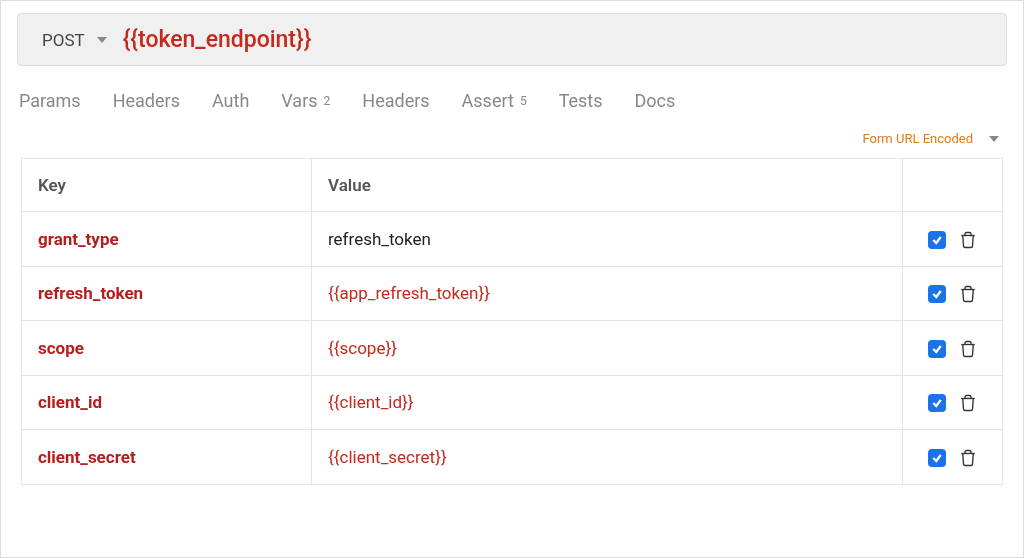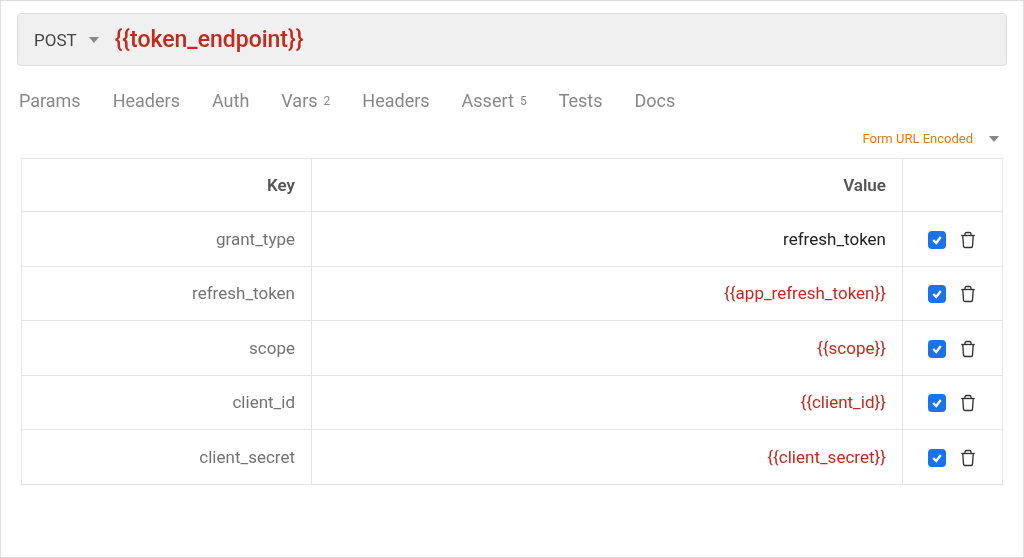--- a/index.html
+++ b/index.html
@@ -16,21 +16,21 @@
       overflow: hidden;
       border: 1px solid #ddd;
     }
     .request-bar {
       display: flex;
       align-items: center;
       background: #f0f0f0;
       border: 1px solid #ddd;
       border-radius: 4px;
       margin: 12px 16px 8px 16px;
-      padding: 12px 16px;
+      padding: 12px 24px;
     }
     .method-group {
       display: flex;
       align-items: center;
       gap: 12px;
       margin-right: 16px;
     }
     .method-label {
       font-size: 17px;
       color: #444;
@@ -102,36 +102,36 @@
     .table-wrap {
       margin: 4px 20px 0 20px;
     }
     table {
       width: 100%;
       border-collapse: collapse;
       border: 1px solid #e5e5e5;
       table-layout: fixed;
     }
     th, td {
-      text-align: right;
+      text-align: left;
       border: 1px solid #e5e5e5;
       padding: 16px 16px;
       font-size: 17px;
     }
     th {
       color: #555;
       font-weight: 600;
       background: #fff;
     }
     col.col-key { width: 290px; }
     col.col-value { width: auto; }
     col.col-actions { width: 100px; }
     td.key-cell {
-      font-weight: 400;
-      color: #737373;
+      font-weight: 700;
+      color: #b91c1c;
     }
     td.value-cell {
       color: #222;
     }
     td.value-cell.variable {
       color: #c4291c;
     }
     td.actions-cell {
       text-align: center;
       white-space: nowrap;

